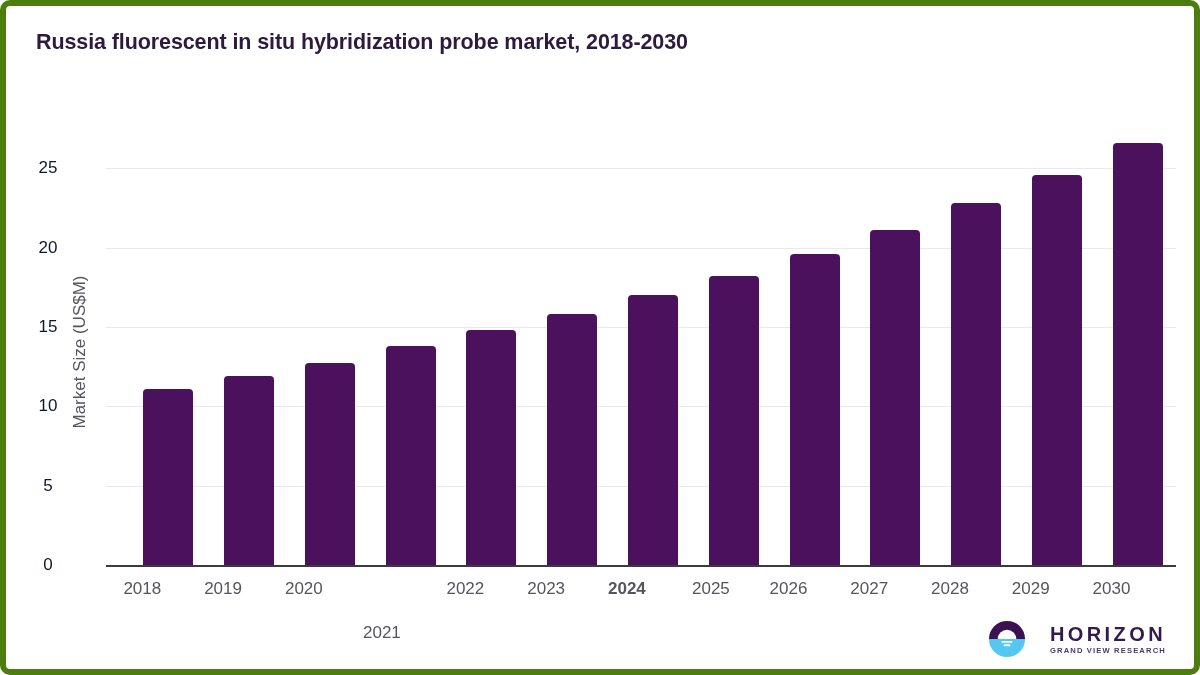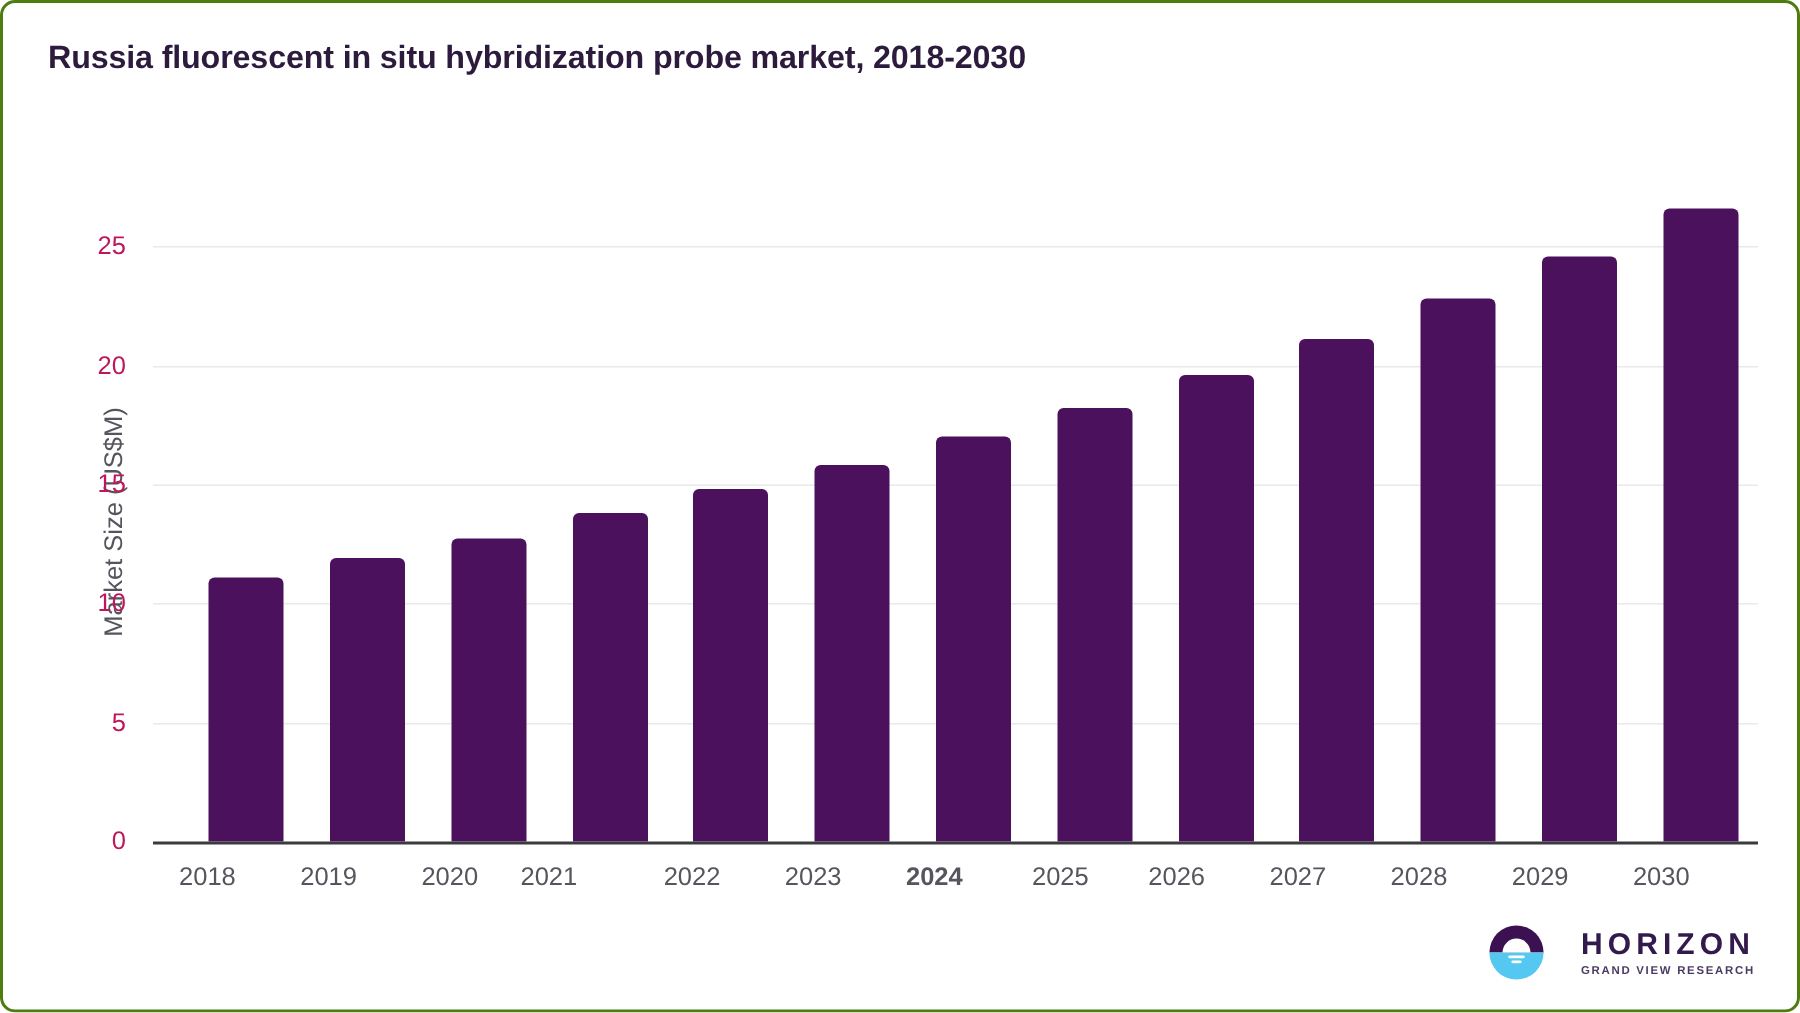--- a/index.html
+++ b/index.html
@@ -8,21 +8,21 @@
     background: #ffffff;
   }
   body {
     font-family: "Liberation Sans", sans-serif;
   }
   #page {
     position: relative;
     width: 1200px;
     height: 675px;
     background: #ffffff;
-    border: 2px solid #4d7c0f;
+    border: 6px solid #4d7c0f;
     border-radius: 10px;
     box-sizing: border-box;
     overflow: hidden;
   }
 
   
   #chart-title {
     position: absolute;
     left: 30px;
     top: 24px;
@@ -57,23 +57,23 @@
     width: 1070px;
     height: 2px;
     background: #3a3a3f;
   }
 
   
   .y-tick-label {
     position: absolute;
     right: 1088px;           
     width: 80px;
-    text-align: right;
+    text-align: center;
     font-size: 17px;
-    color: #be185d;
+    color: #0f172a;
     transform: translateY(-50%);
     white-space: nowrap;
   }
   #y-axis-title {
     position: absolute;
     left: -256px;
     top: 50%;
     width: 460px;
     text-align: center;
     font-size: 17px;
@@ -202,21 +202,21 @@
     </svg>
     <div id="brand-text">
       <div id="brand-name">HORIZON</div>
       <div id="brand-tagline">GRAND VIEW RESEARCH</div>
     </div>
   </div>
 
 <div class="x-tick-label" style="left: 117.385px;">2018</div>
     <div class="x-tick-label" style="left: 198.154px;">2019</div>
     <div class="x-tick-label" style="left: 278.923px;">2020</div>
-    <div class="x-tick-label" style="left: 345px;">2021</div>
+    <div class="x-tick-label" style="left: 357px; margin-top: 44px;">2021</div>
     <div class="x-tick-label" style="left: 440.462px;">2022</div>
     <div class="x-tick-label" style="left: 521.231px;">2023</div>
     <div class="x-tick-label" style="left: 602px; font-weight: bold;">2024</div>
     <div class="x-tick-label" style="left: 686px;">2025</div>
     <div class="x-tick-label" style="left: 763.538px;">2026</div>
     <div class="x-tick-label" style="left: 844.308px;">2027</div>
     <div class="x-tick-label" style="left: 925.077px;">2028</div>
     <div class="x-tick-label" style="left: 1005.85px;">2029</div>
     <div class="x-tick-label" style="left: 1086.62px;">2030</div>
   </div>

